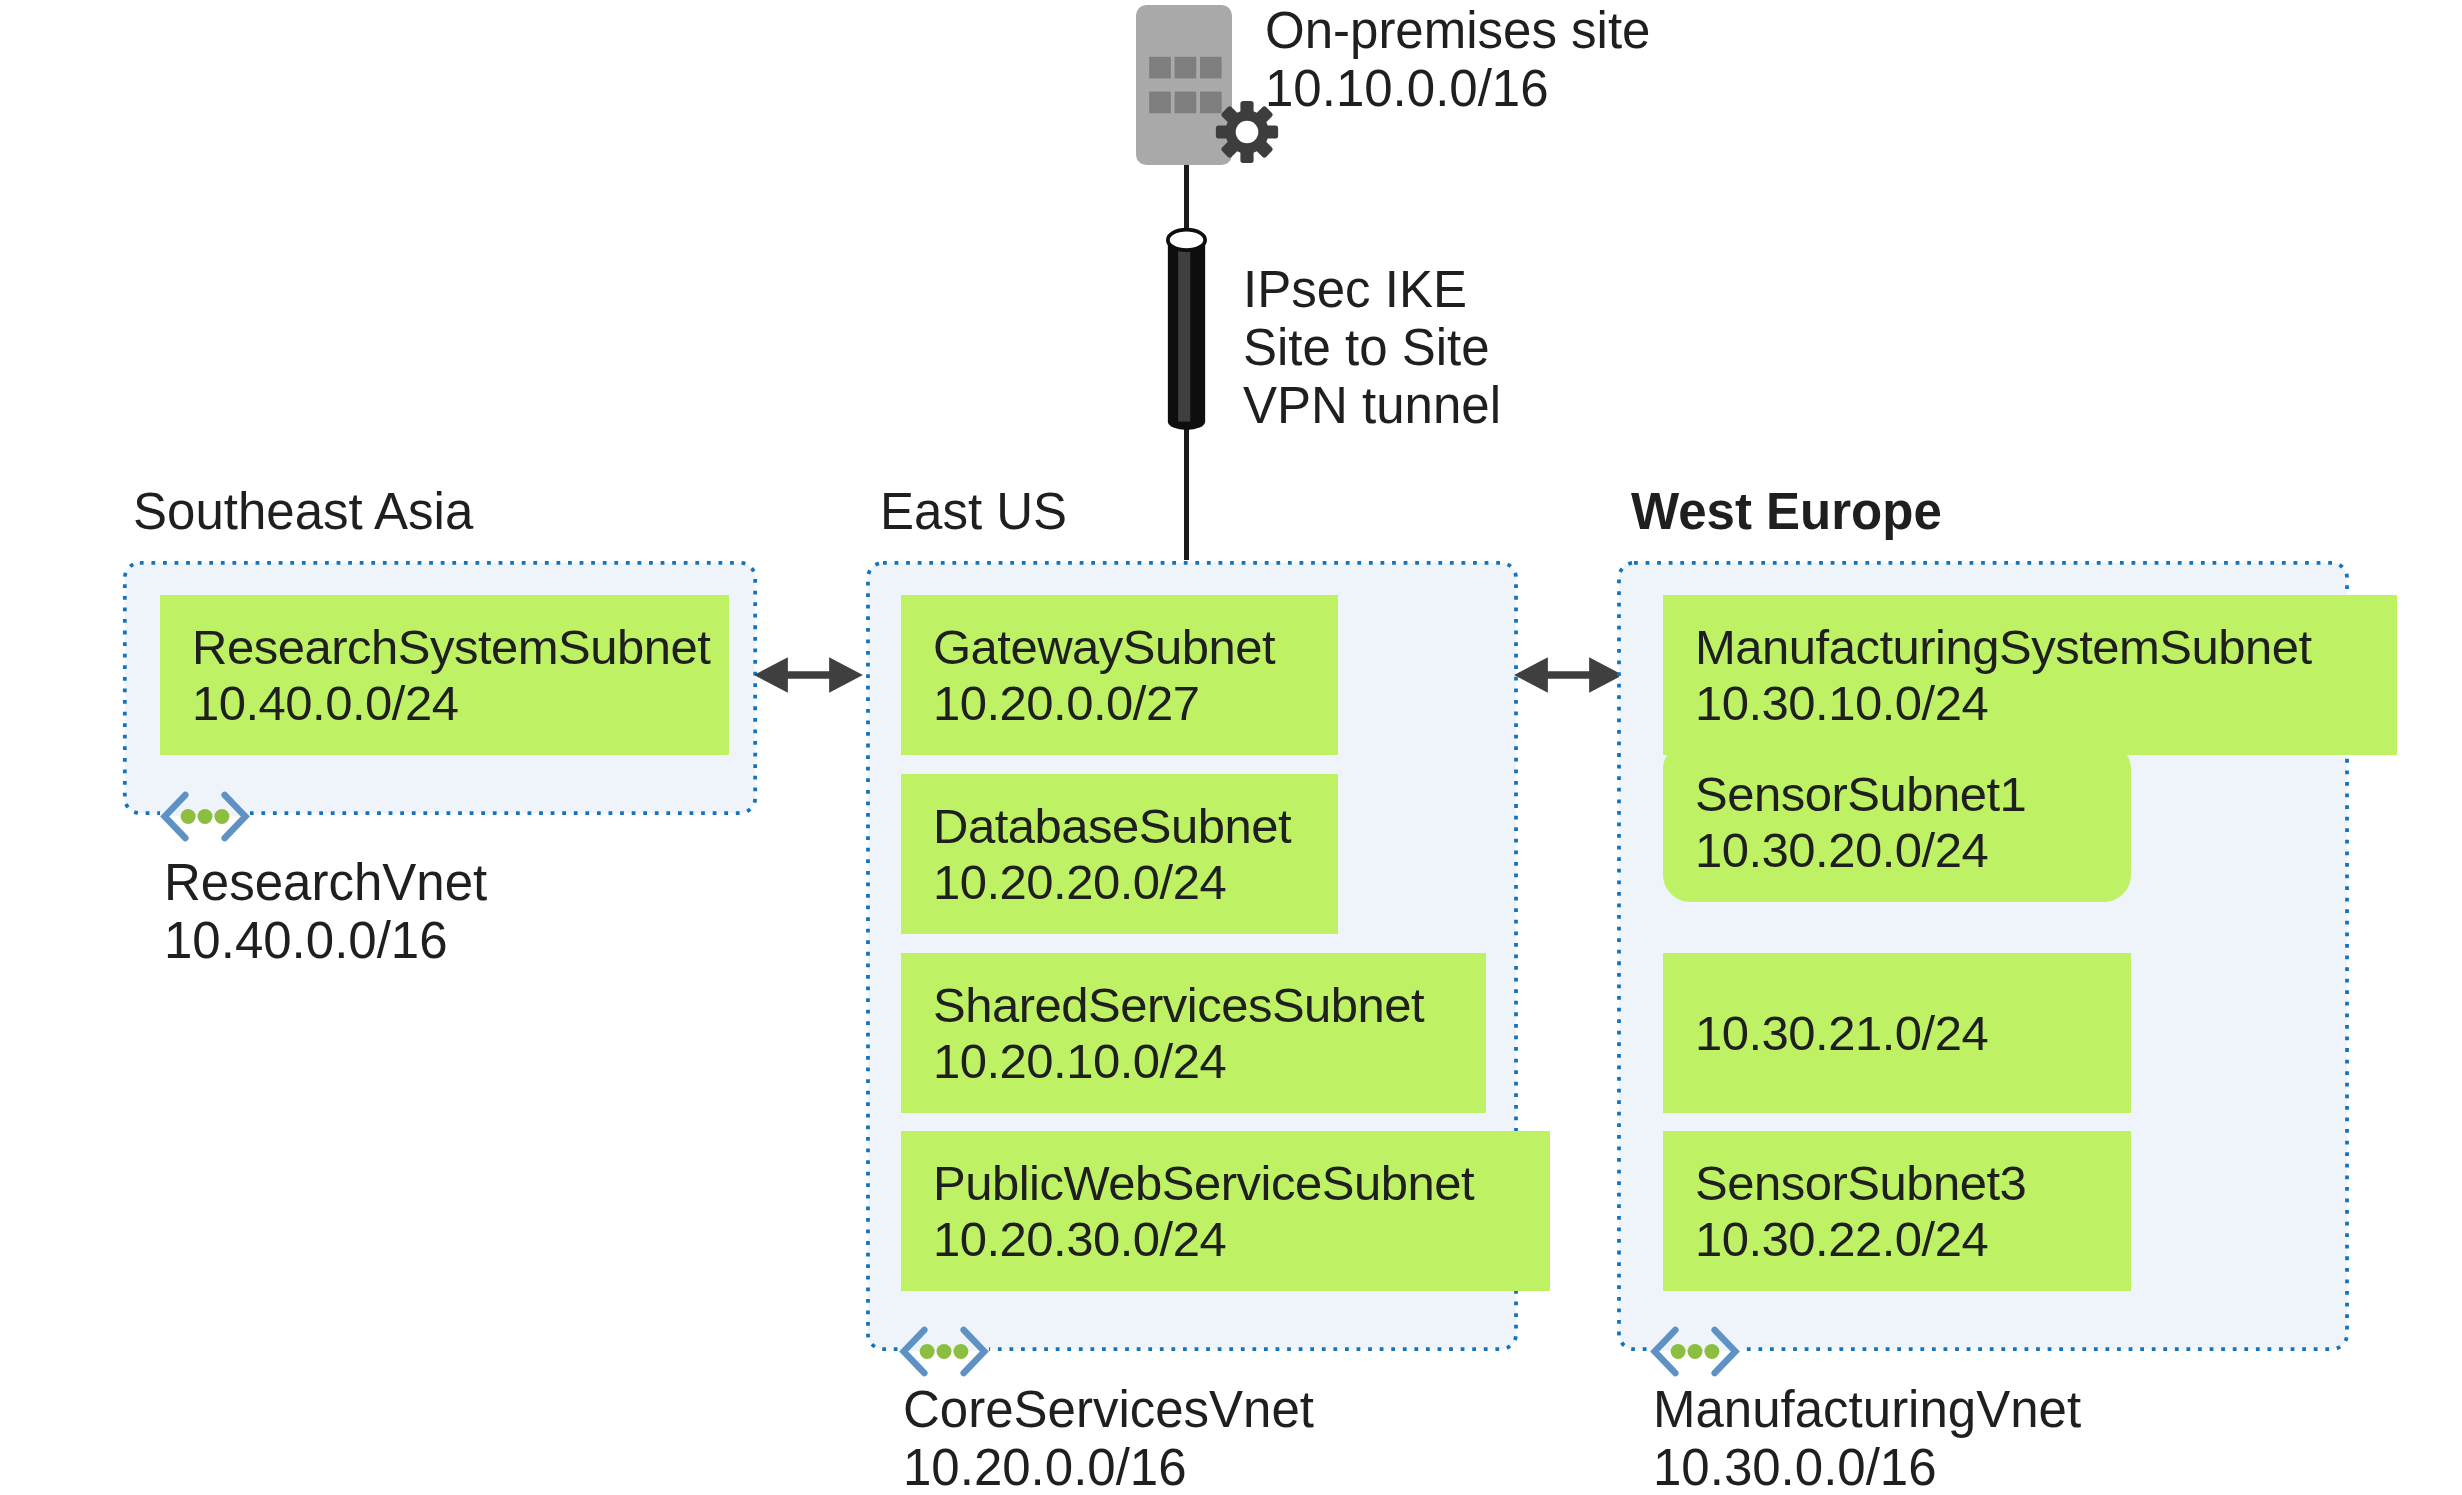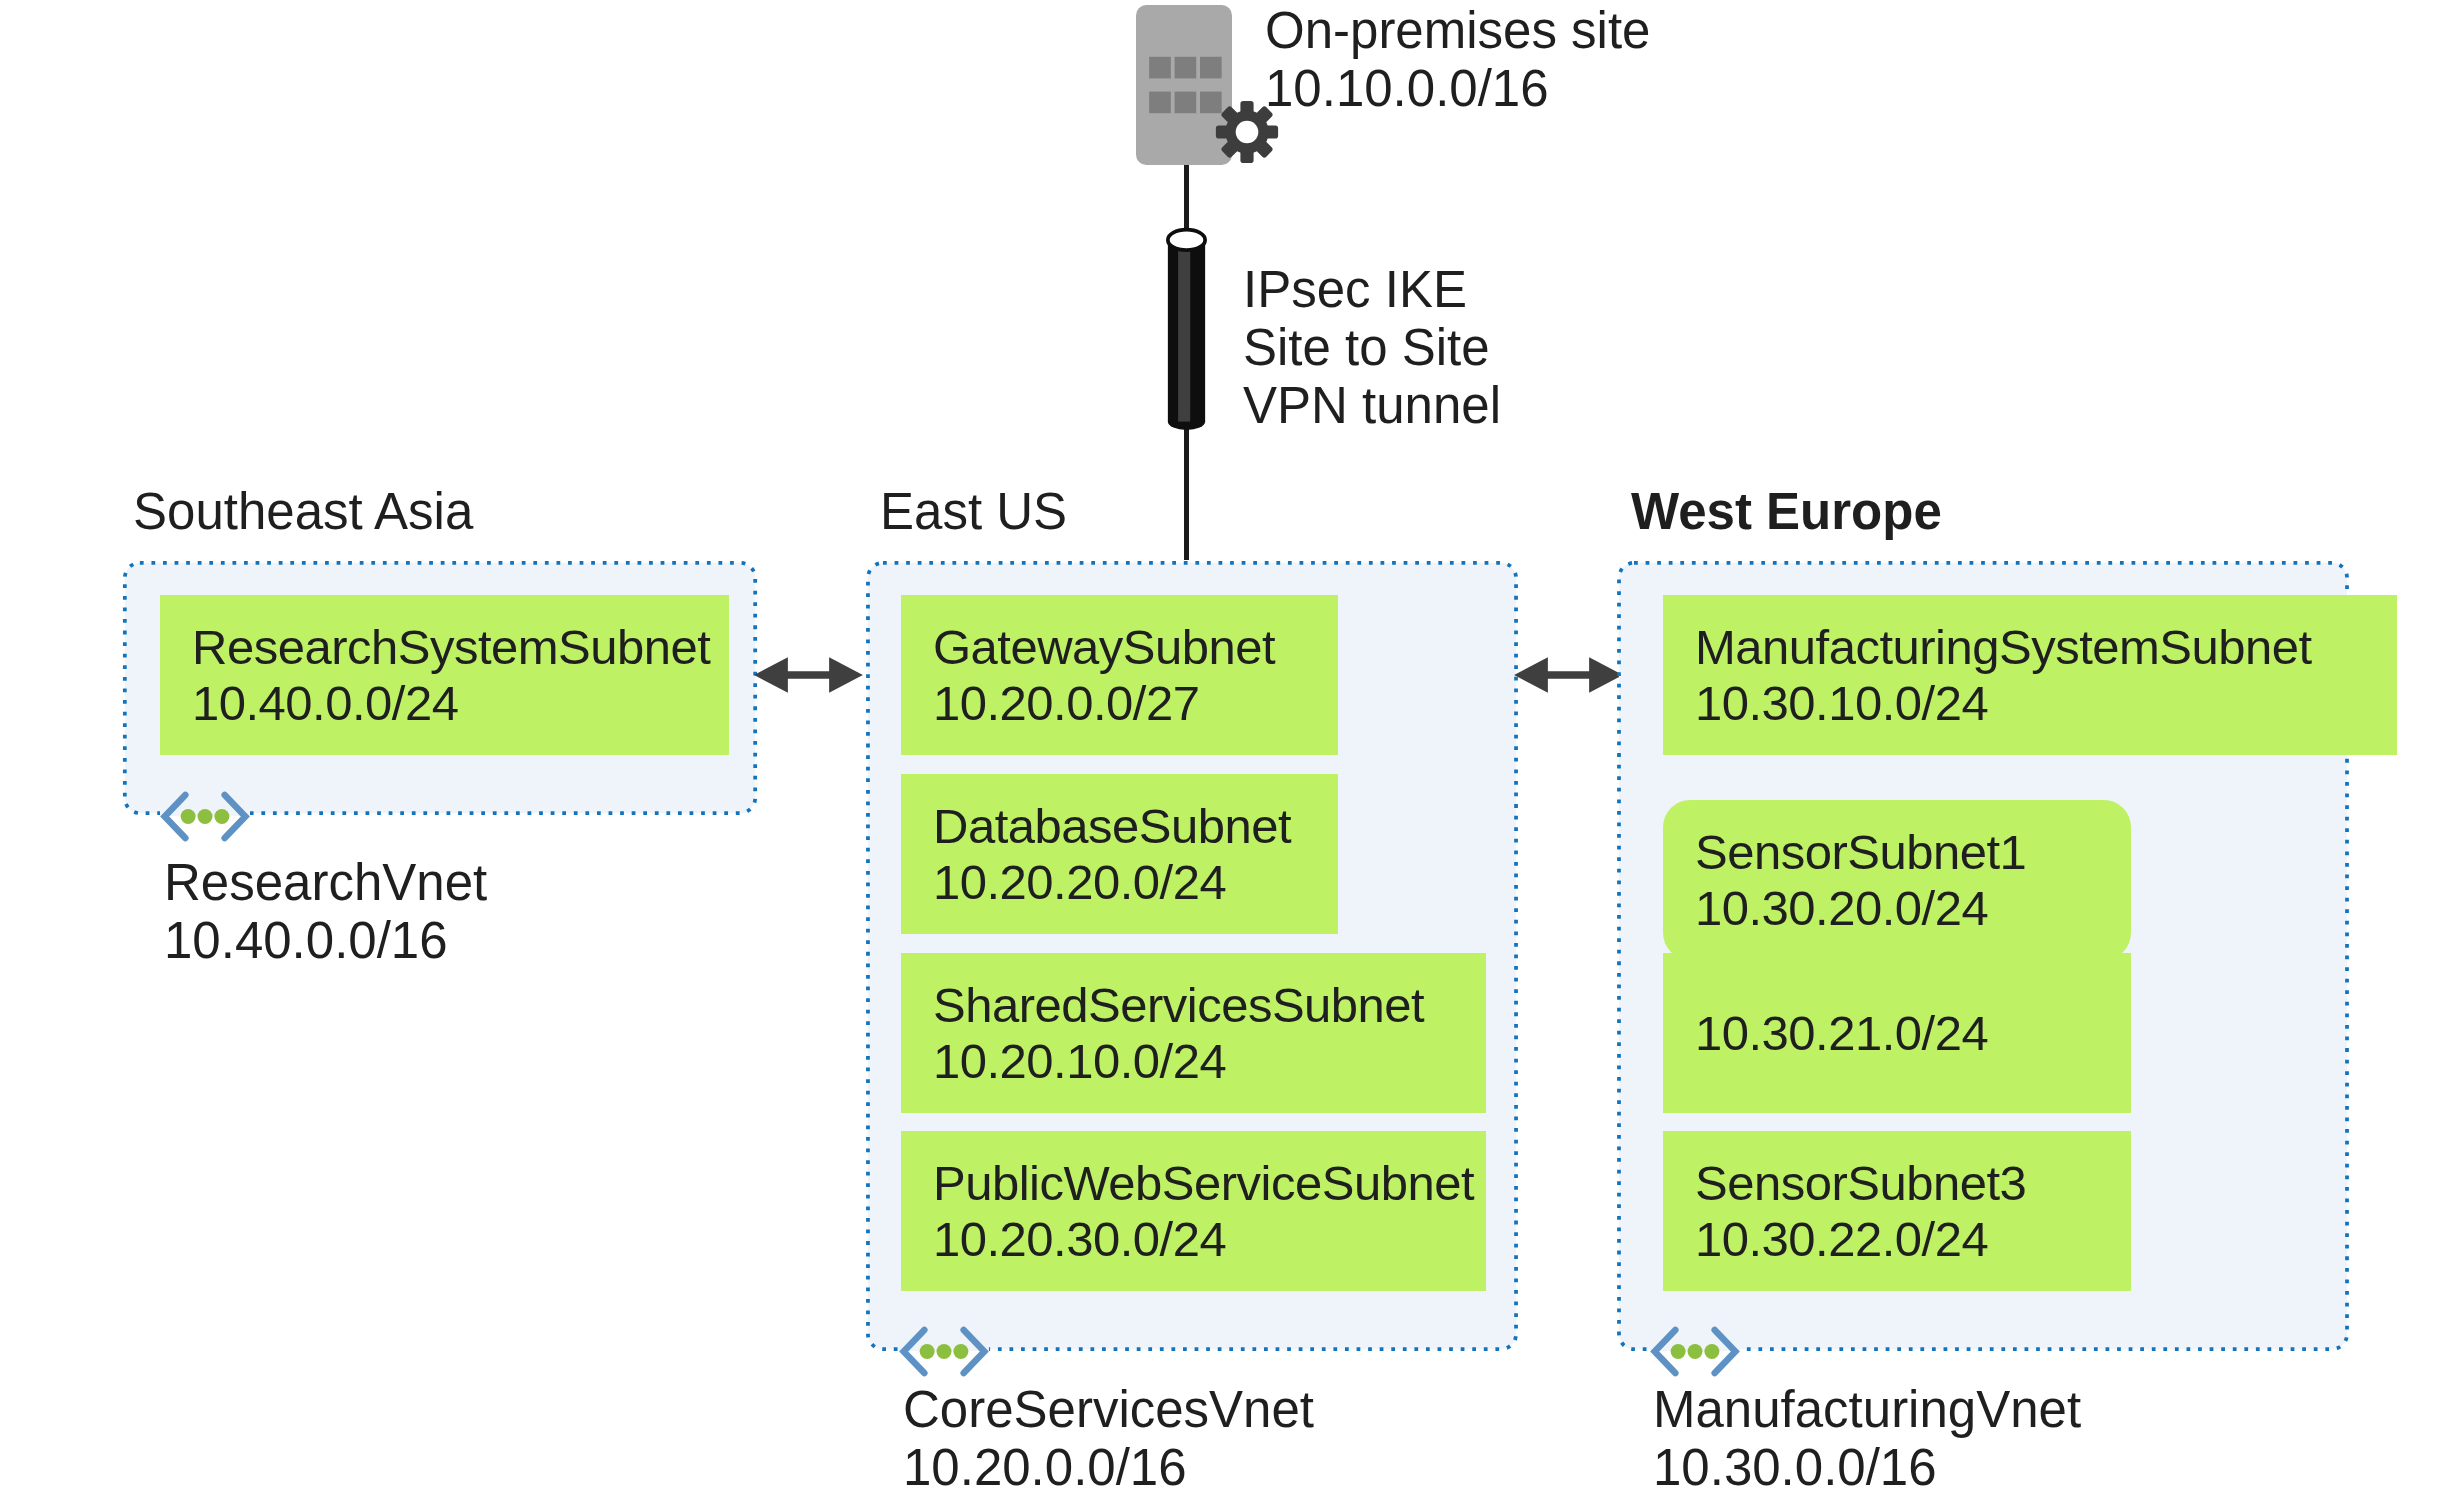--- a/index.html
+++ b/index.html
@@ -114,21 +114,21 @@
     <div>10.20.0.0/27</div>
   </div>
   <div class="subnet" style="left:901px;top:774px;width:437px;">
     <div>DatabaseSubnet</div>
     <div>10.20.20.0/24</div>
   </div>
   <div class="subnet" style="left:901px;top:953px;width:585px;">
     <div>SharedServicesSubnet</div>
     <div>10.20.10.0/24</div>
   </div>
-  <div class="subnet" style="left:901px;top:1131px;width:585px;">
+  <div class="subnet" style="left:901px;top:1131px;width:649px;">
     <div>PublicWebServiceSubnet</div>
     <div>10.20.30.0/24</div>
   </div>
   <div class="vnet-icon" style="left:899px;top:1325px;">
     <svg width="90" height="53" viewBox="0 0 96 56">
       <polyline points="27,5 5,28 27,51" fill="none" stroke="#5e92c4" stroke-width="7" stroke-linecap="round"></polyline>
       <polyline points="69,5 91,28 69,51" fill="none" stroke="#5e92c4" stroke-width="7" stroke-linecap="round"></polyline>
       <circle cx="30" cy="28" r="8" fill="#8cbe3f"></circle>
       <circle cx="48" cy="28" r="8" fill="#8cbe3f"></circle>
       <circle cx="66" cy="28" r="8" fill="#8cbe3f"></circle>
@@ -147,21 +147,21 @@
 
   <div class="vnet-box" style="left:1616px;top:560px;width:734px;height:792px;">
     <svg width="734" height="792" viewBox="0 0 780 842">
       <rect x="3" y="3" width="774" height="836" rx="16" fill="#eef4f9" stroke="#1374bd" stroke-width="4" stroke-dasharray="4 8.3"></rect>
     </svg>
   </div>
   <div class="subnet" style="left:1663px;top:595px;width:734px;">
     <div>ManufacturingSystemSubnet</div>
     <div>10.30.10.0/24</div>
   </div>
-  <div class="subnet" style="left:1663px;top:800px;width:468px;border-radius:27px;">
+  <div class="subnet" style="left:1663px;top:742px;width:468px;border-radius:27px;">
     <div>SensorSubnet1</div>
     <div>10.30.20.0/24</div>
   </div>
   <div class="subnet" style="left:1663px;top:953px;width:468px;">
     <div>10.30.21.0/24</div>
   </div>
   <div class="subnet" style="left:1663px;top:1131px;width:468px;">
     <div>SensorSubnet3</div>
     <div>10.30.22.0/24</div>
   </div>

